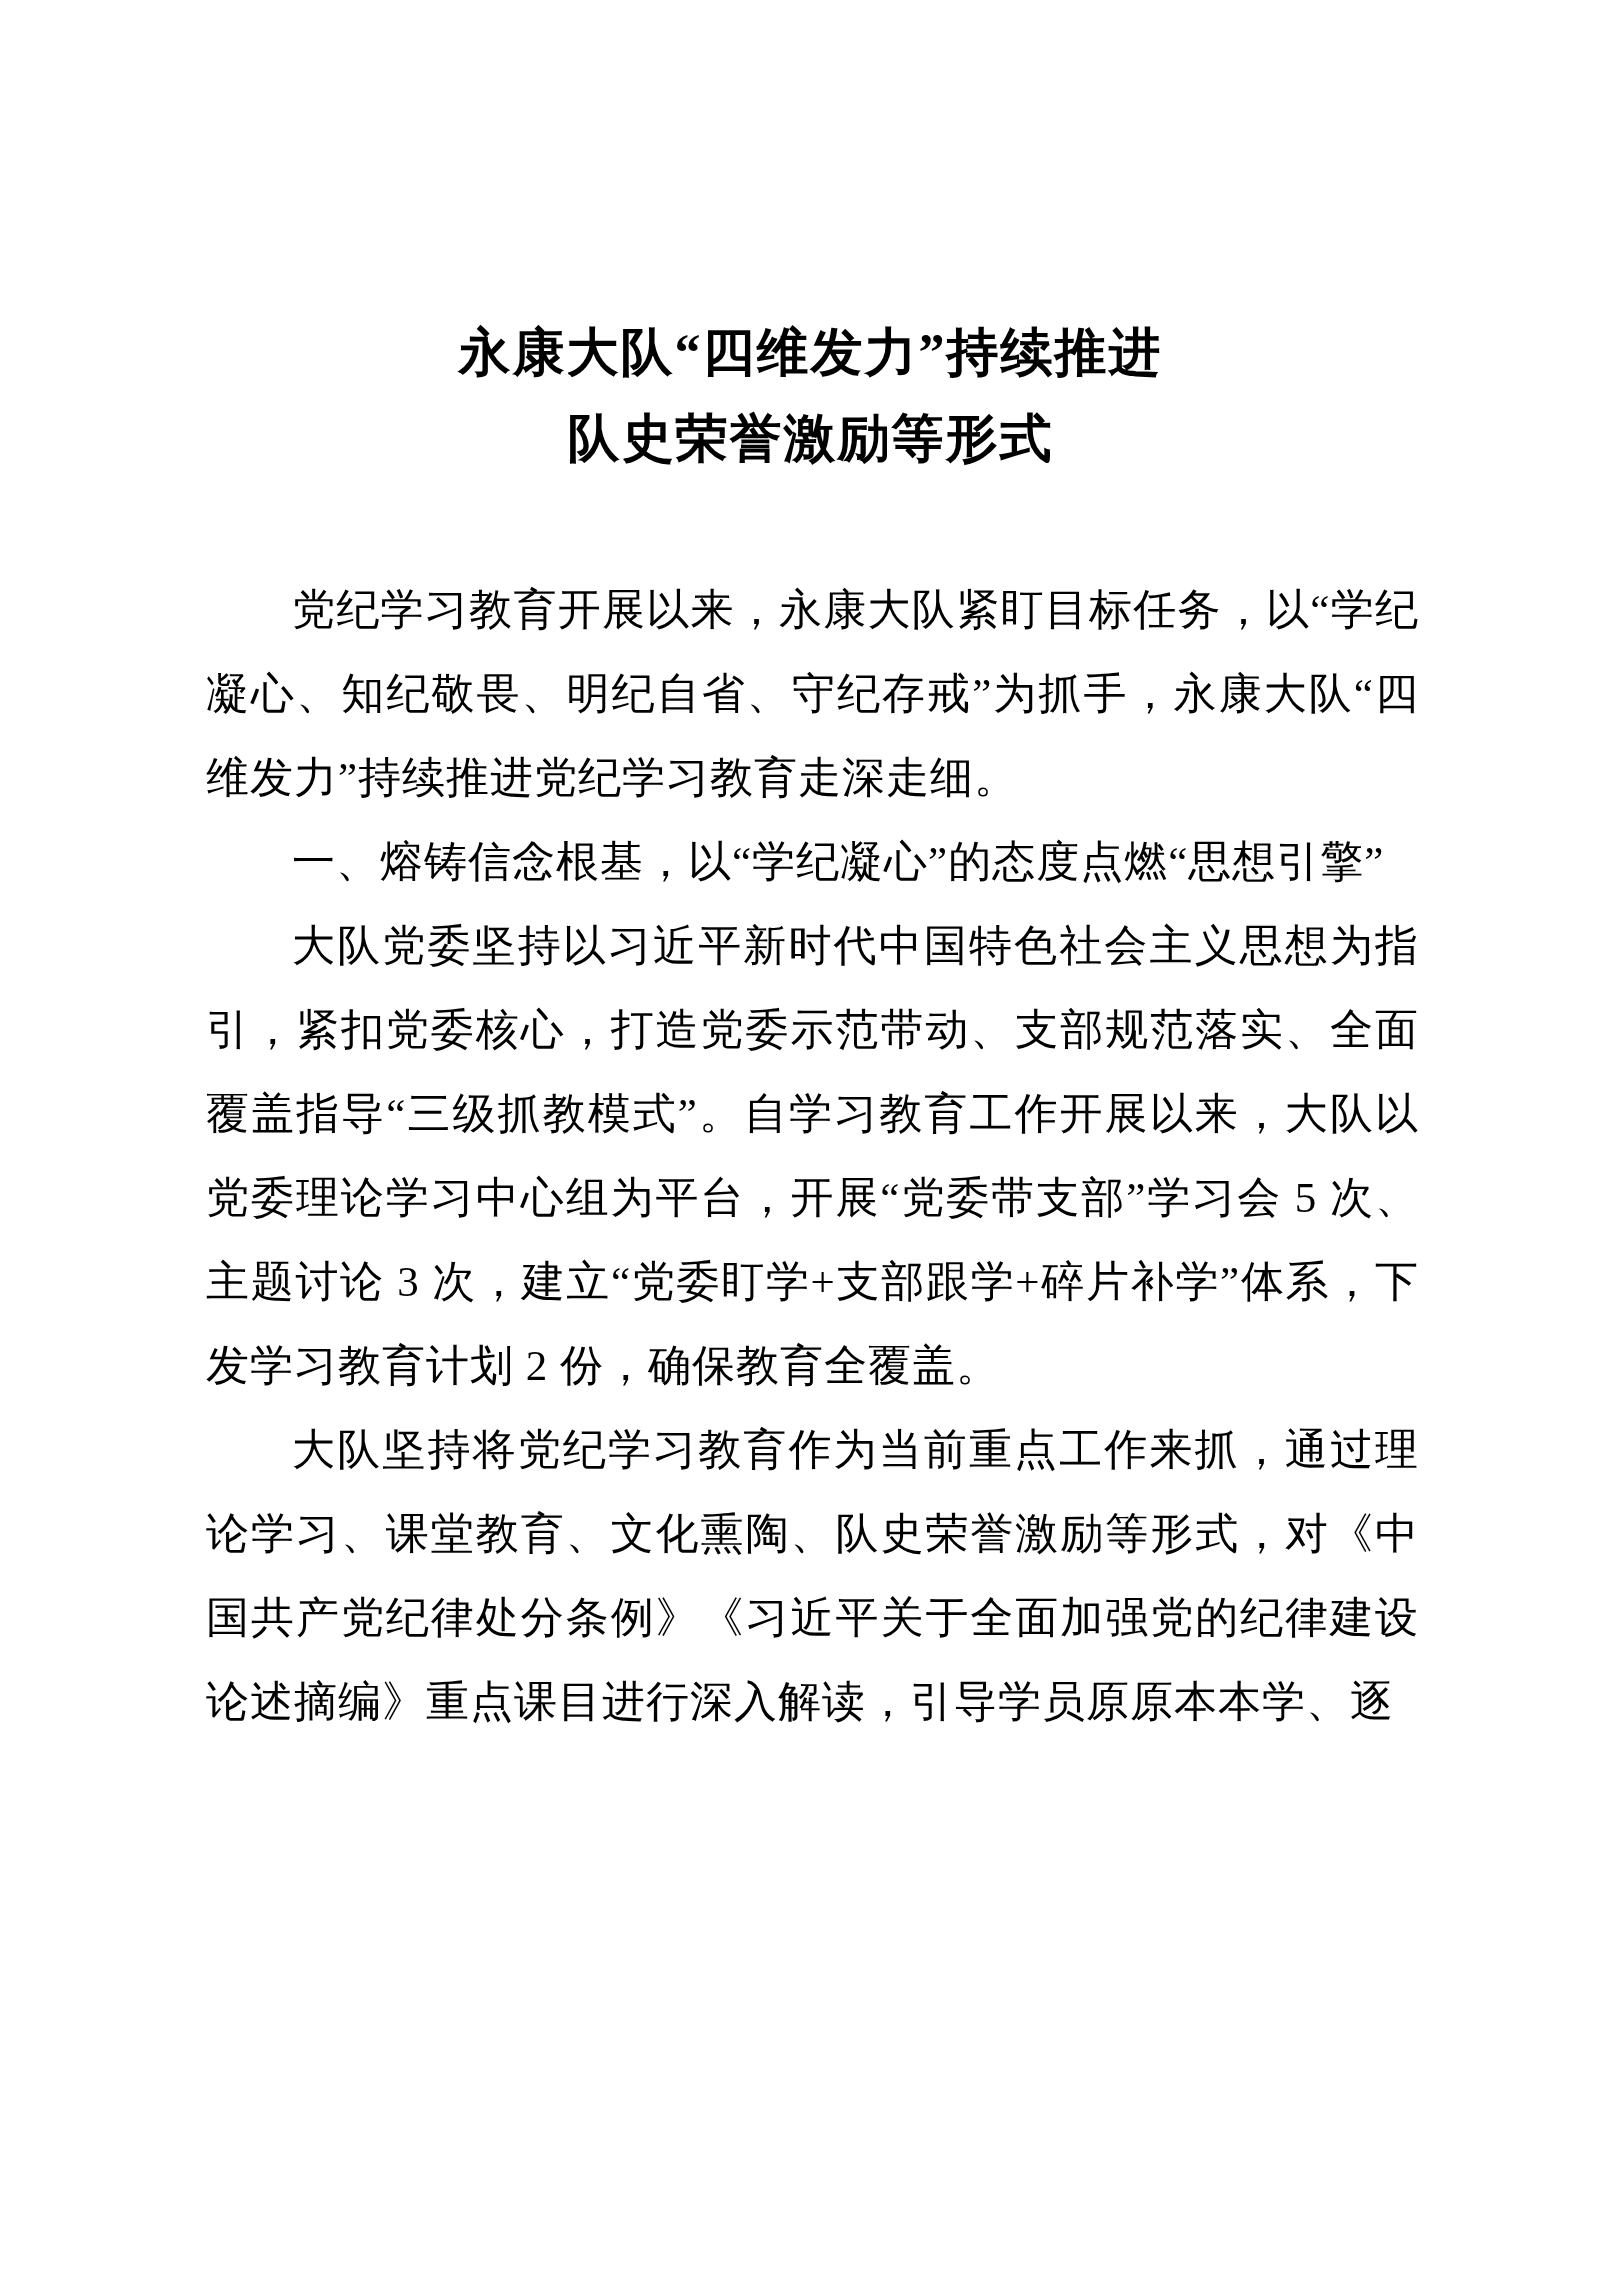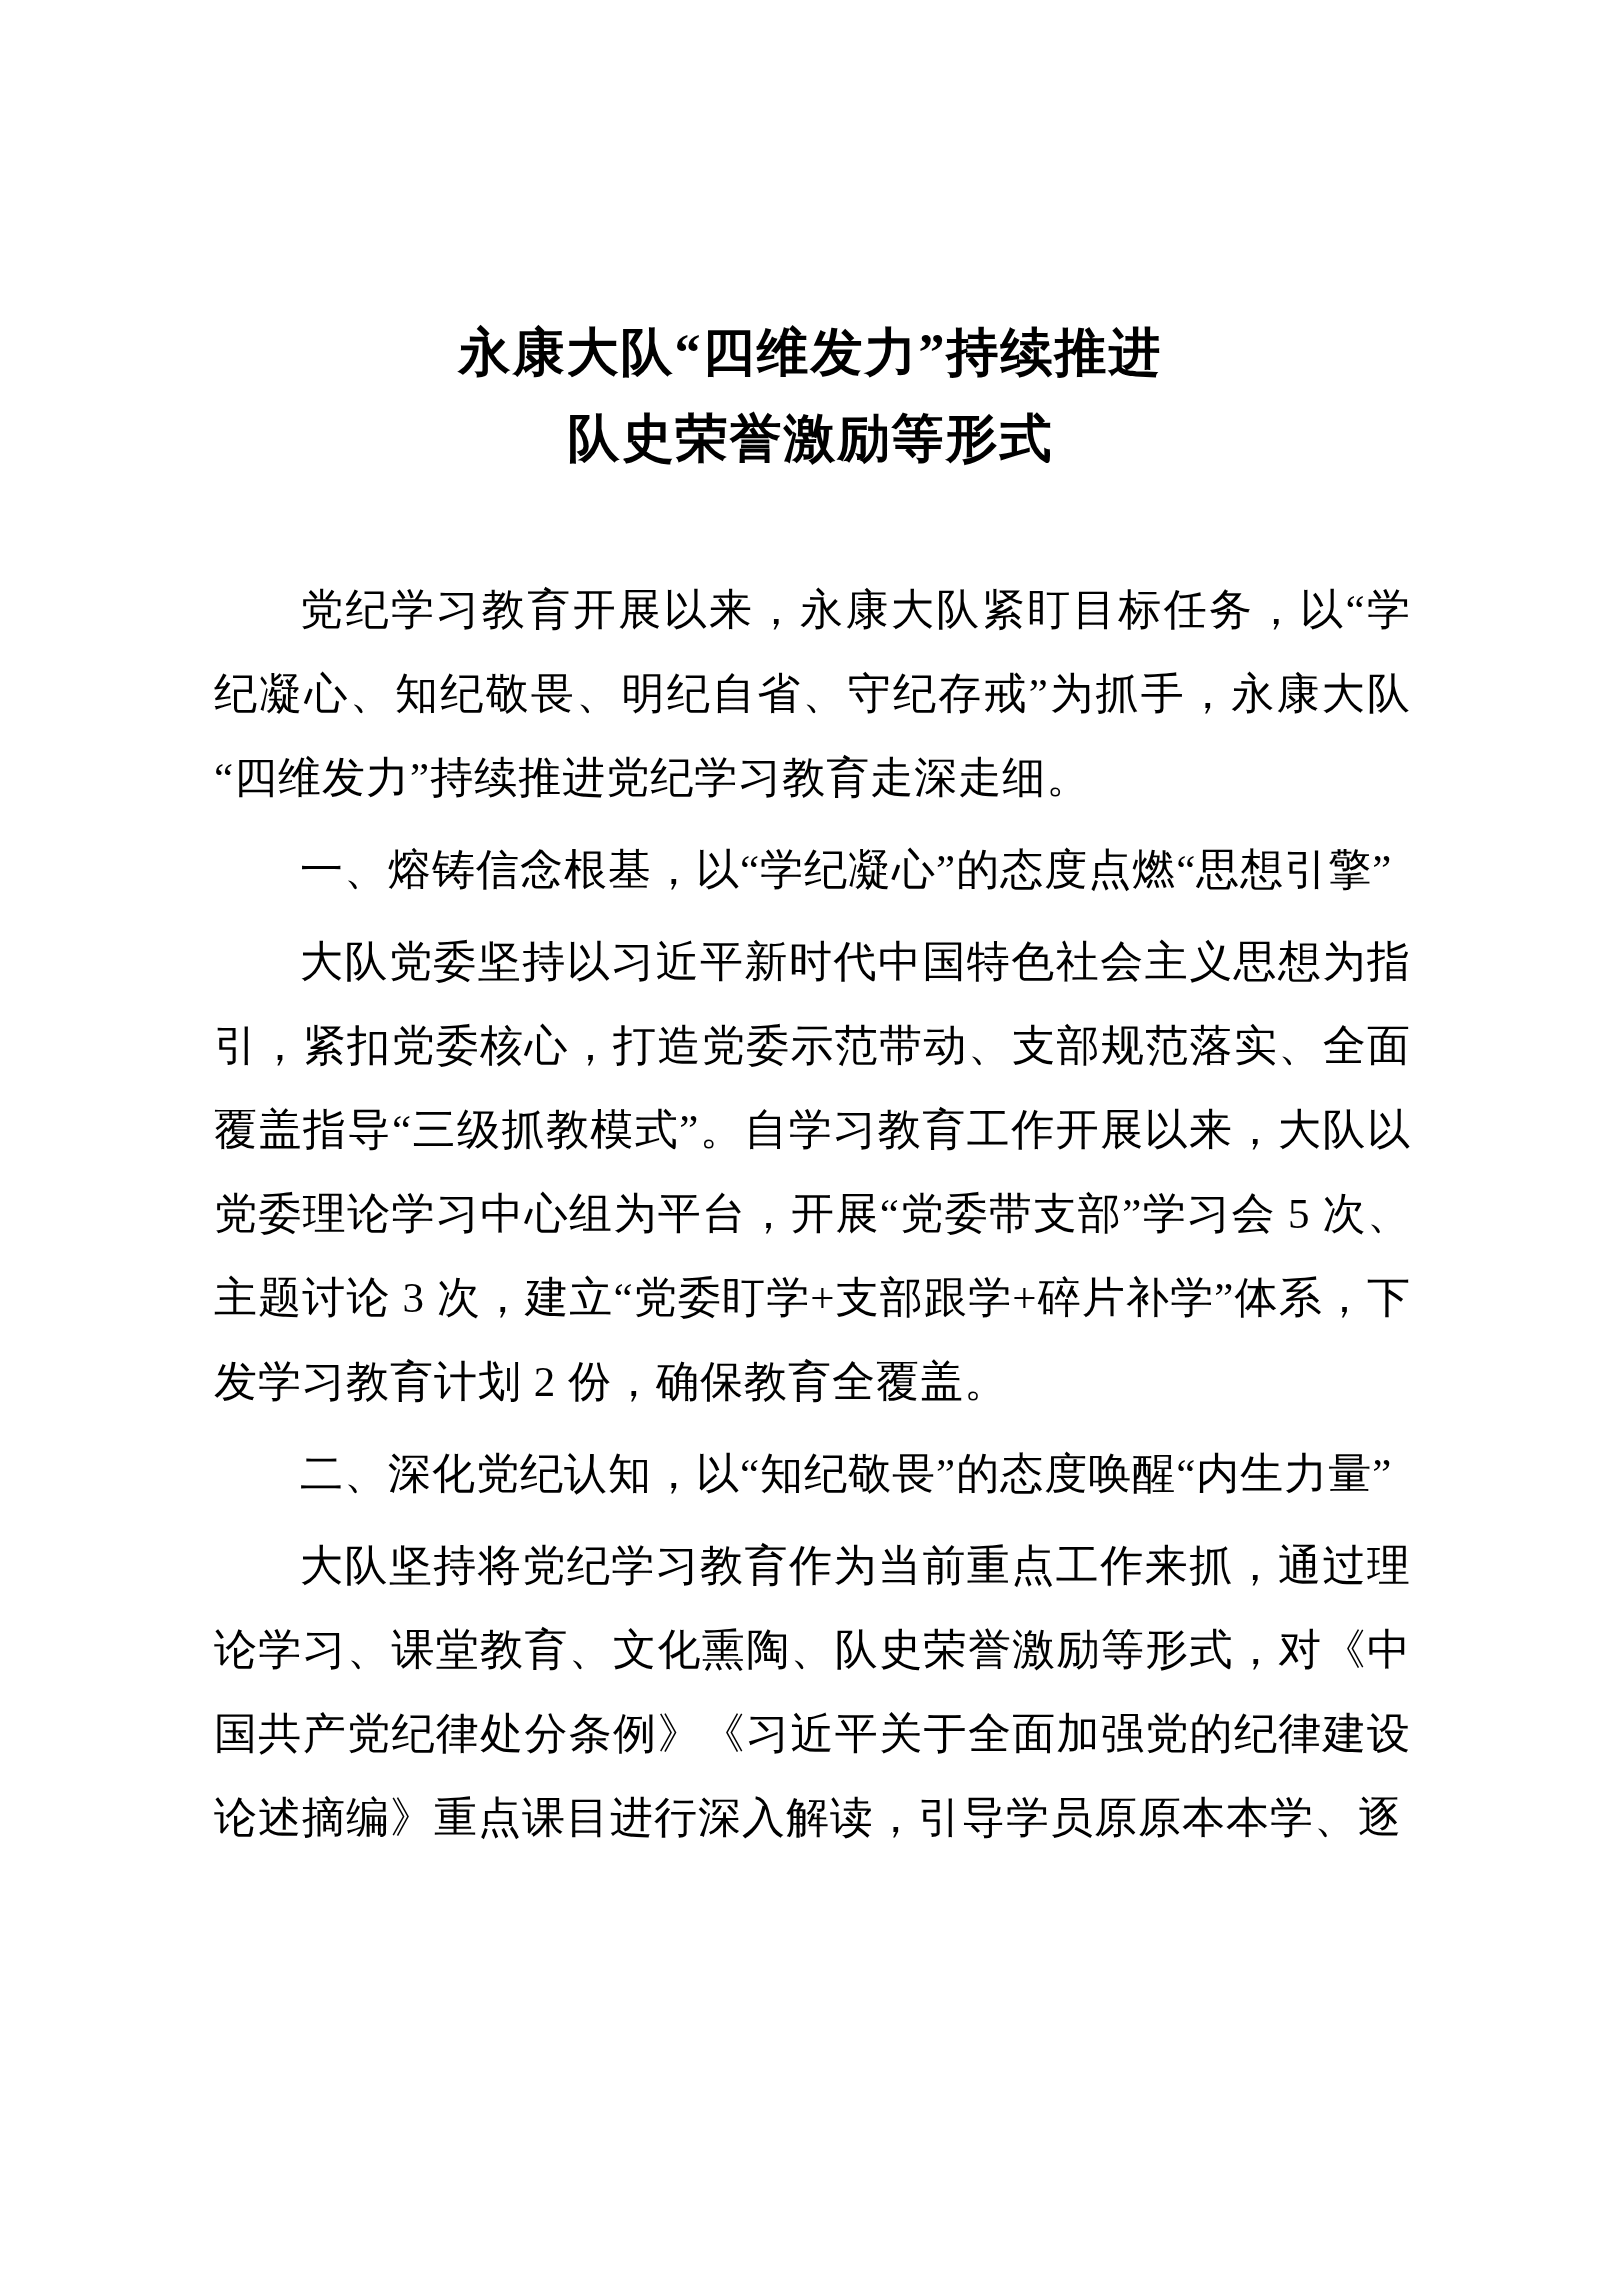--- a/index.html
+++ b/index.html
@@ -29,39 +29,38 @@
     display: block;
   }
   .doc-body {
     margin: 86px 202px 0 206px;
     font-size: 43px;
     line-height: 84px;
     text-align: justify;
     letter-spacing: 1px;
   }
   .para {
-    margin: 8px;
+    margin: 0;
     text-indent: 2em;
   }
   .para.heading {
     font-weight: 400;
   }
 </style>
 </head>
 <body>
 
 <div class="page">
 
   <h1 class="doc-title">
     <span class="title-line">永康大队“四维发力”持续推进</span>
     <span class="title-line">队史荣誉激励等形式</span>
   </h1>
 
   <div class="doc-body">
     <p class="para">党纪学习教育开展以来，永康大队紧盯目标任务，以“学纪凝心、知纪敬畏、明纪自省、守纪存戒”为抓手，永康大队“四维发力”持续推进党纪学习教育走深走细。</p>
     <p class="para heading">一、熔铸信念根基，以“学纪凝心”的态度点燃“思想引擎”</p>
     <p class="para">大队党委坚持以习近平新时代中国特色社会主义思想为指引，紧扣党委核心，打造党委示范带动、支部规范落实、全面覆盖指导“三级抓教模式”。自学习教育工作开展以来，大队以党委理论学习中心组为平台，开展“党委带支部”学习会 5 次、主题讨论 3 次，建立“党委盯学+支部跟学+碎片补学”体系，下发学习教育计划 2 份，确保教育全覆盖。</p>
-    <p class="para heading">二、深化党纪认知，以“知纪敬畏”的态度唤醒“内生力量”</p>
     <p class="para">大队坚持将党纪学习教育作为当前重点工作来抓，通过理论学习、课堂教育、文化熏陶、队史荣誉激励等形式，对《中国共产党纪律处分条例》《习近平关于全面加强党的纪律建设论述摘编》重点课目进行深入解读，引导学员原原本本学、逐</p>
   </div>
 
 </div>
 
 
 </body></html>

